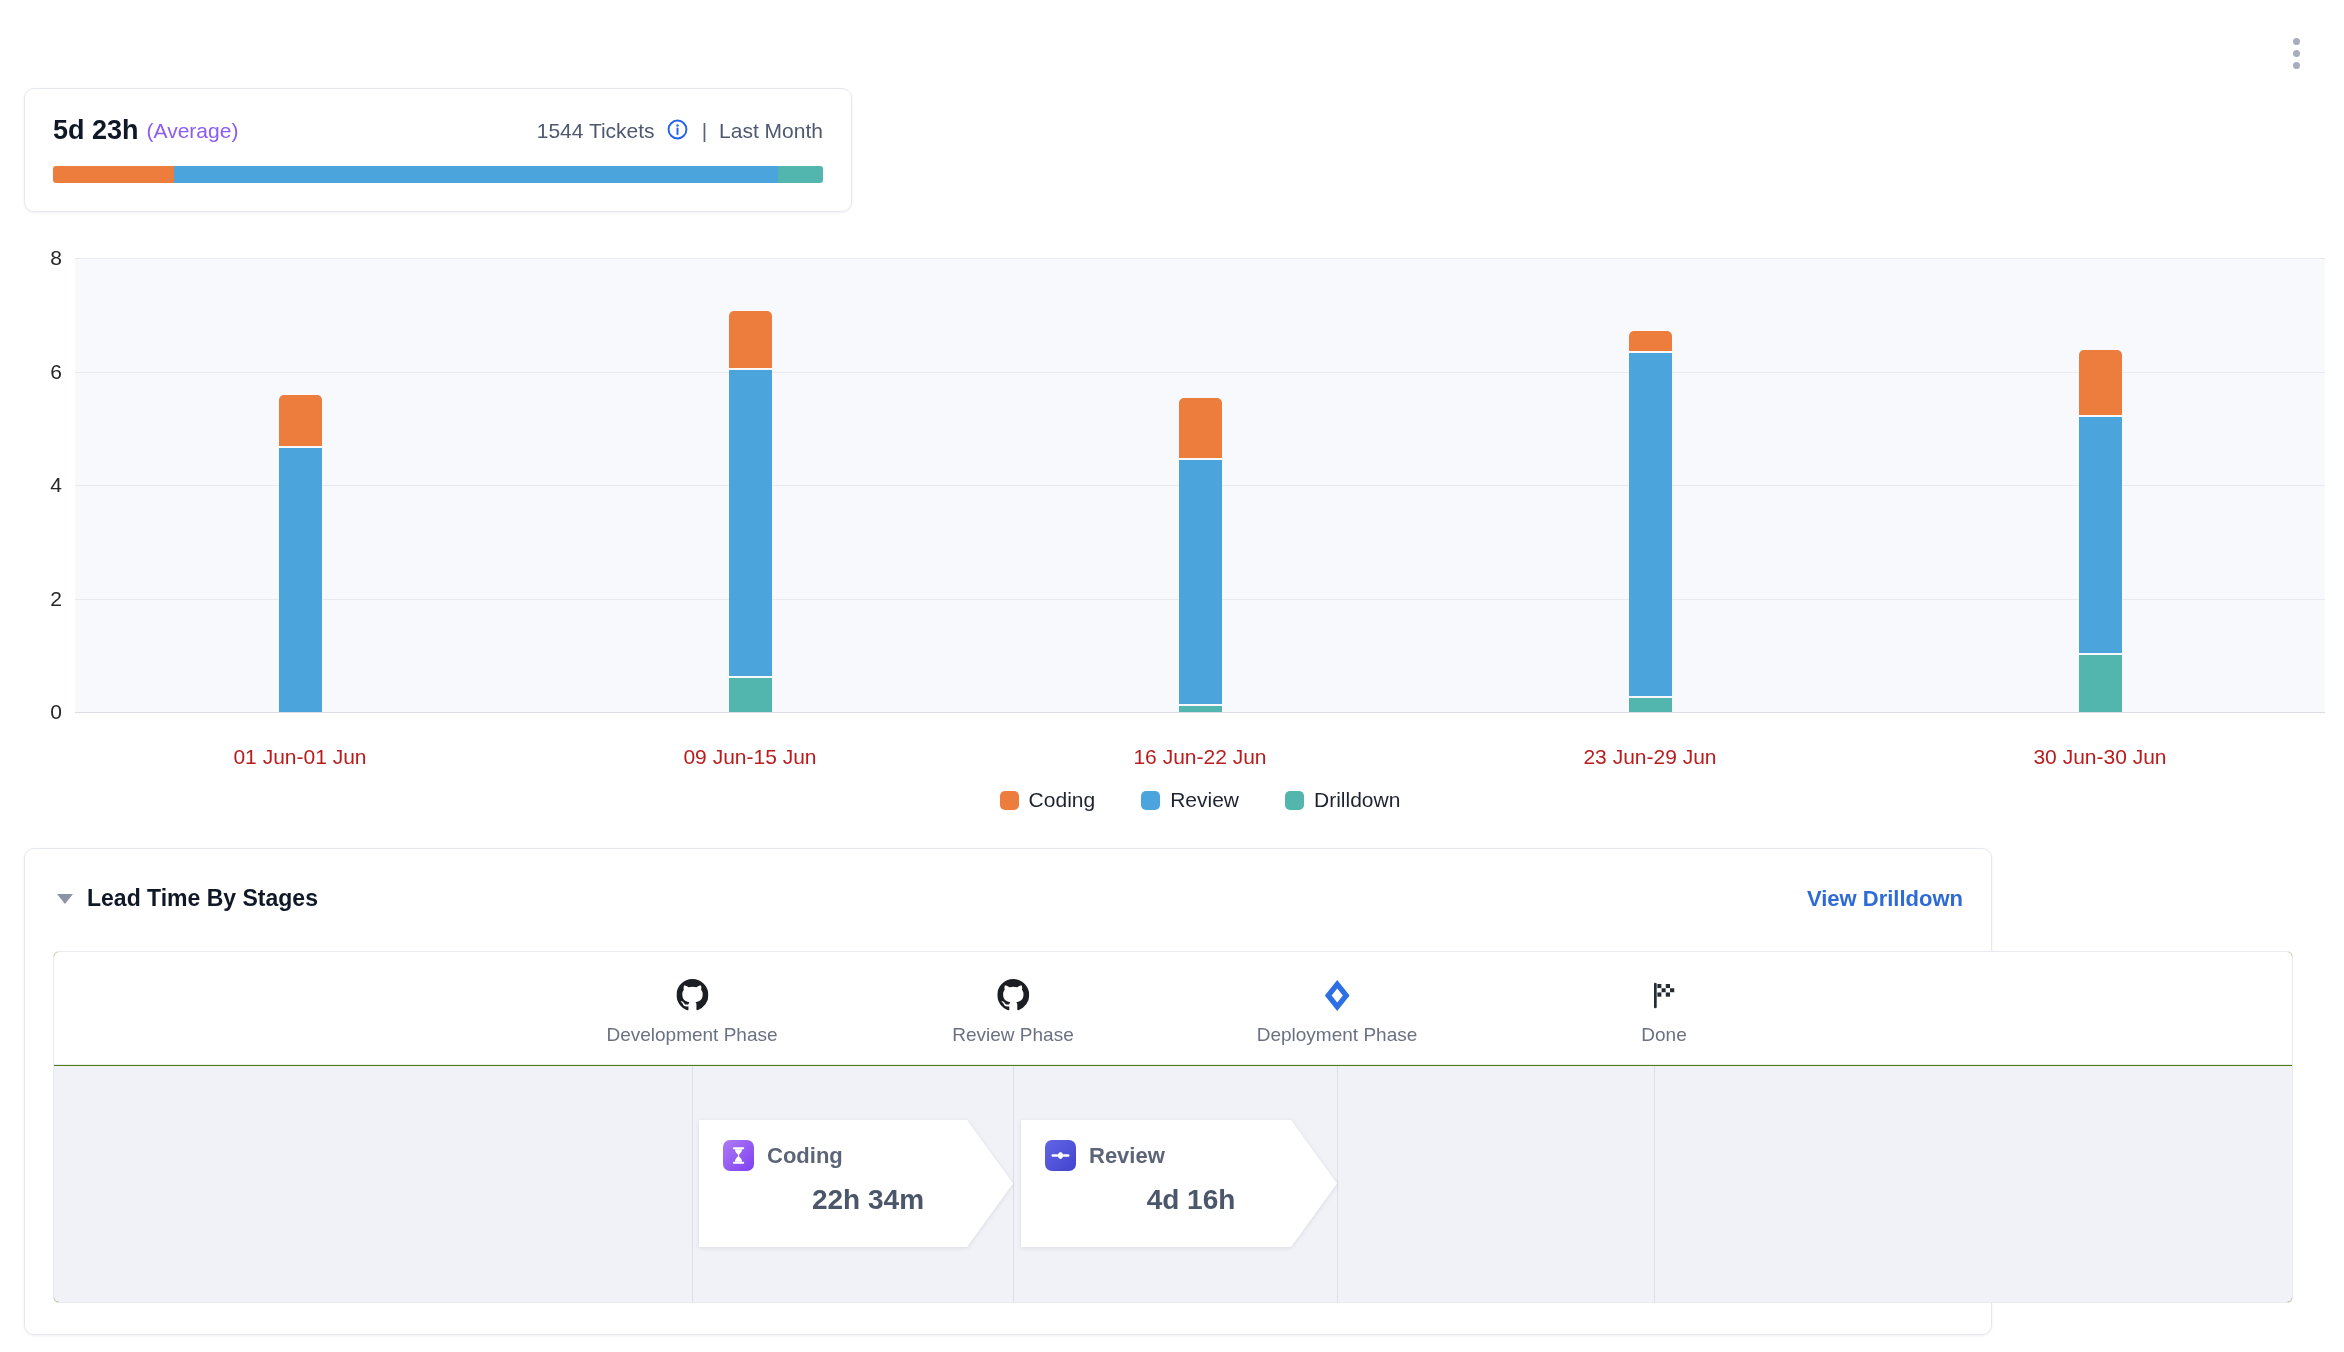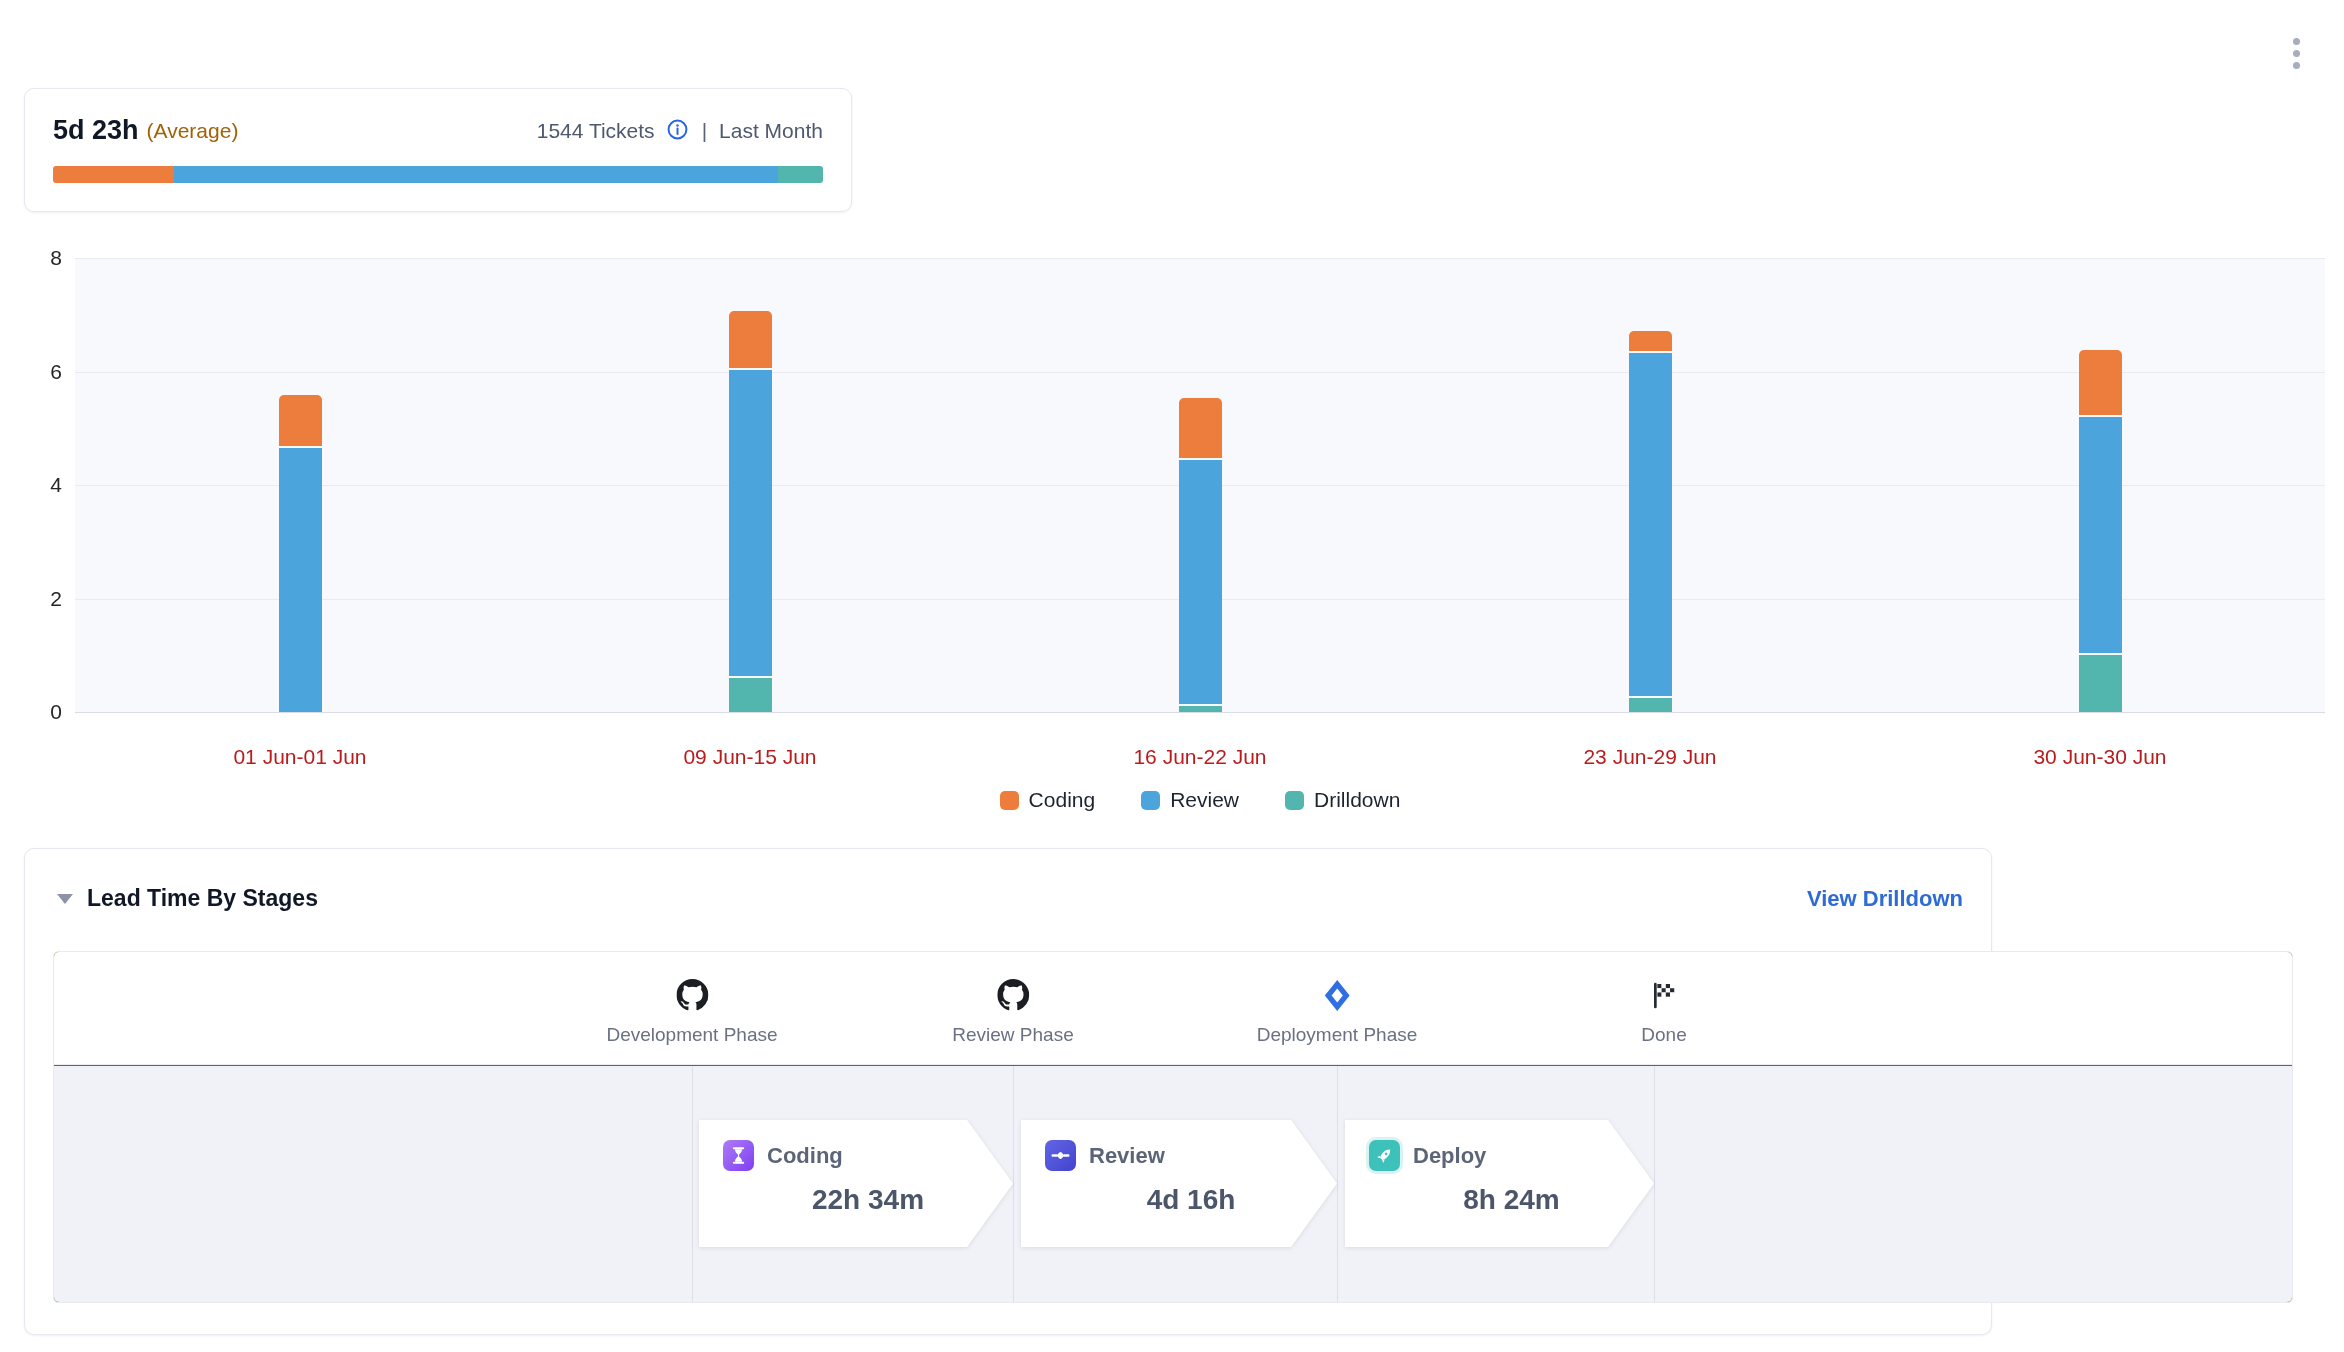--- a/index.html
+++ b/index.html
@@ -11,21 +11,21 @@
   .page-title { font-size:30px; font-weight:700; color:#101828; letter-spacing:.2px; }
   .info-icon { margin-left:10px; width:23px; height:23px; display:inline-block; }
   .kebab { position:absolute; right:40px; top:34px; display:flex; flex-direction:column; gap:5px; cursor:pointer; padding:4px; }
   .kebab i { width:7px; height:7px; border-radius:50%; background:#A7ACBE; }
 
   
   .summary-card { position:absolute; left:24px; top:88px; width:828px; height:124px;
     background:#fff; border:1px solid #E5E8EE; border-radius:10px; box-shadow:0 1px 3px rgba(16,24,40,.06); padding:26px 28px 0 28px; }
   .summary-top { display:flex; align-items:center; }
   .avg-value { font-size:27px; font-weight:700; color:#101828; }
-  .avg-label { font-size:21px; color:#a16207; margin-left:8px; }
+  .avg-label { font-size:21px; color:#8b5cf6; margin-left:8px; }
   .summary-right { margin-left:auto; display:flex; align-items:center; gap:10px; color:#4E586E; font-size:21px; }
   .summary-right .sep { color:#5A6478; margin:0 2px; }
   .mini-bar { margin-top:20px; height:17px; width:100%; display:flex; border-radius:3px; overflow:hidden; }
   .mini-bar .seg { height:100%; }
 
   
   .chart-wrap { position:absolute; left:0; top:250px; width:2344px; height:575px; }
   .ytick { position:absolute; width:48px; text-align:right; font-size:21px; color:#262626; }
   .plot { position:absolute; left:75px; right:19px; top:8px; height:454px; background:#F8F9FC; }
   .gridline { position:absolute; left:0; right:0; height:1px; background:#E9EBF0; }
@@ -257,34 +257,17 @@
                     <path d="M1.4 8h3.3M11.3 8h3.3" stroke="#fff" stroke-width="2" stroke-linecap="round"></path>
                     <rect x="5.6" y="5.6" width="4.8" height="4.8" rx="1.2" fill="#fff" transform="rotate(45 8 8)"></rect>
                   </svg>
               </span>
               <span class="stage-name">Review</span>
             </div>
             <div class="stage-duration">4d 16h</div>
           </div>
         </div>
 
-        <div class="stage-shadow" style="left:1291px; width:309px;">
-          <div class="stage-card" style="left:0; top:0; width:309px;">
-            <div class="stage-head">
-              <span class="stage-ico ico-deploy">
-                <svg viewBox="0 0 16 16" width="19" height="19">
-                    <g transform="rotate(43 8 8)">
-                      <path d="M8 1.1c1.75 1.5 2.65 3.6 2.65 5.95 0 1.75-.5 3.45-1.45 4.9H6.8C5.85 10.5 5.35 8.8 5.35 7.05 5.35 4.7 6.25 2.6 8 1.1z" fill="#fff"></path>
-                      <circle cx="8" cy="6.1" r="1.15" fill="#3EC0BB"></circle>
-                      <path d="M5.7 10.3 4.2 13.2l2.7-1.05zM10.3 10.3l1.5 2.9-2.7-1.05z" fill="#fff"></path>
-                    </g>
-                  </svg>
-              </span>
-              <span class="stage-name">Deploy</span>
-            </div>
-            <div class="stage-duration">8h 24m</div>
-          </div>
-        </div>
 
       </div>
     </div>
   </div>
 </div>
 
 </body></html>

